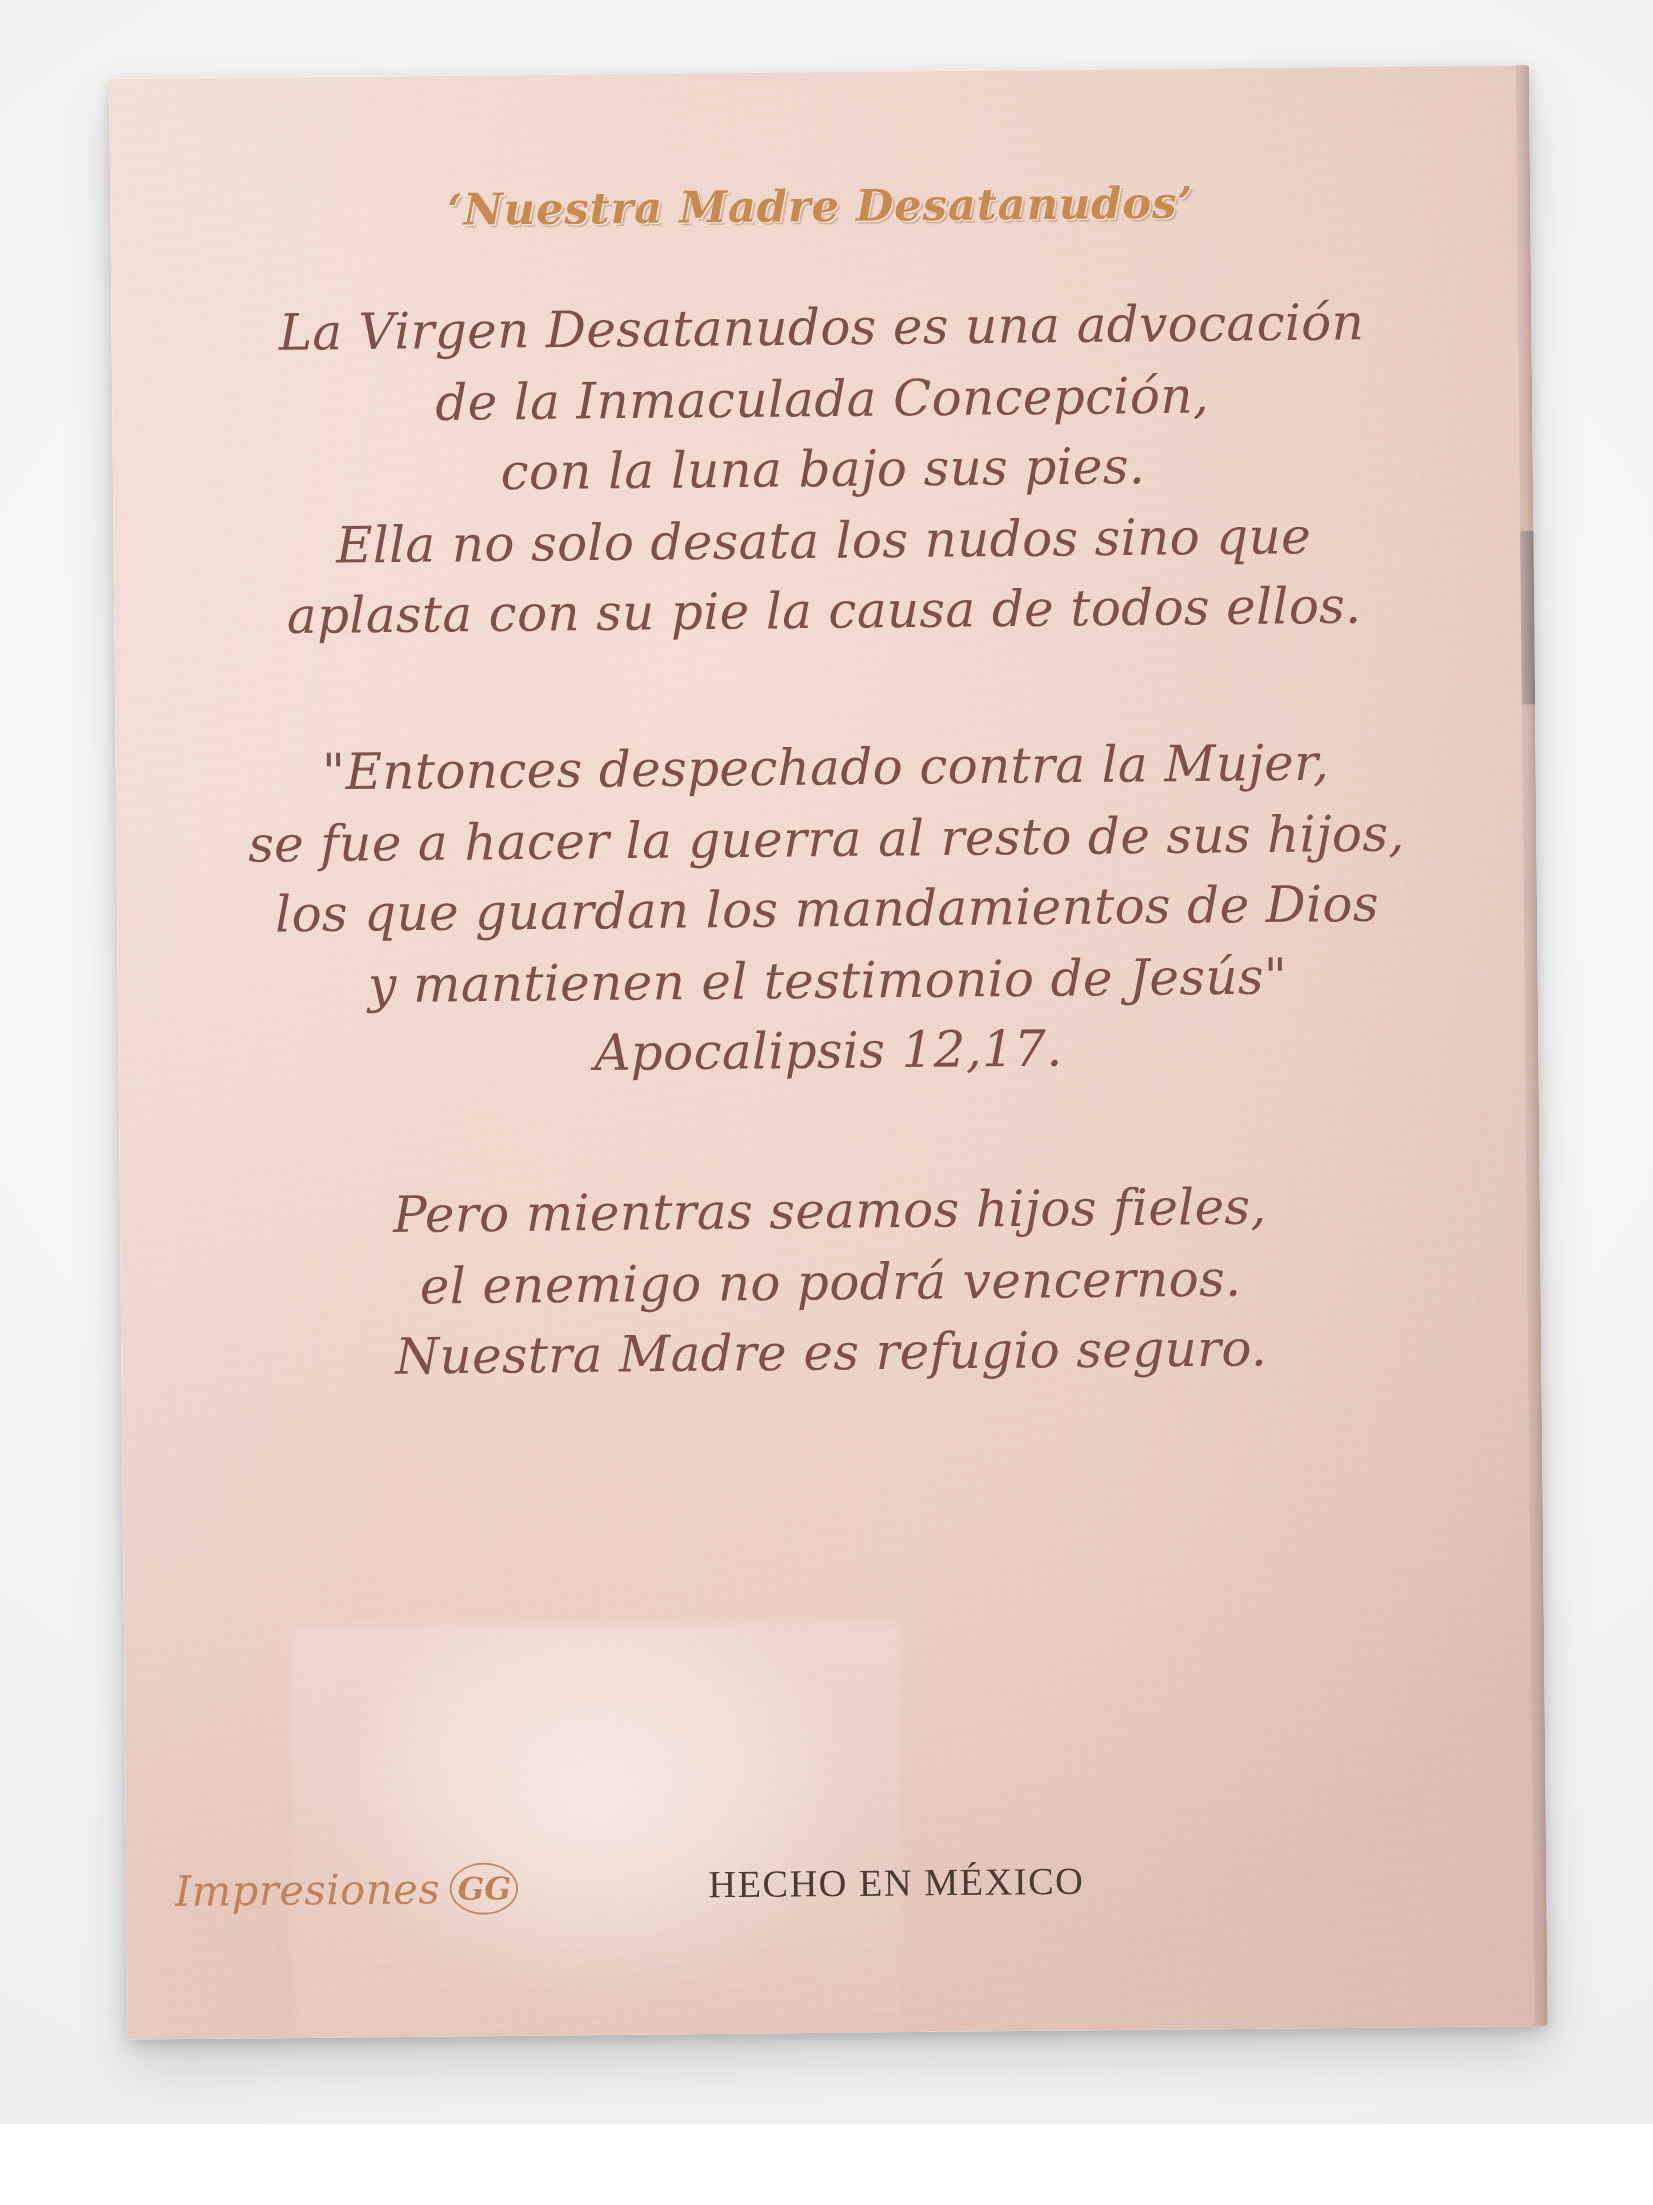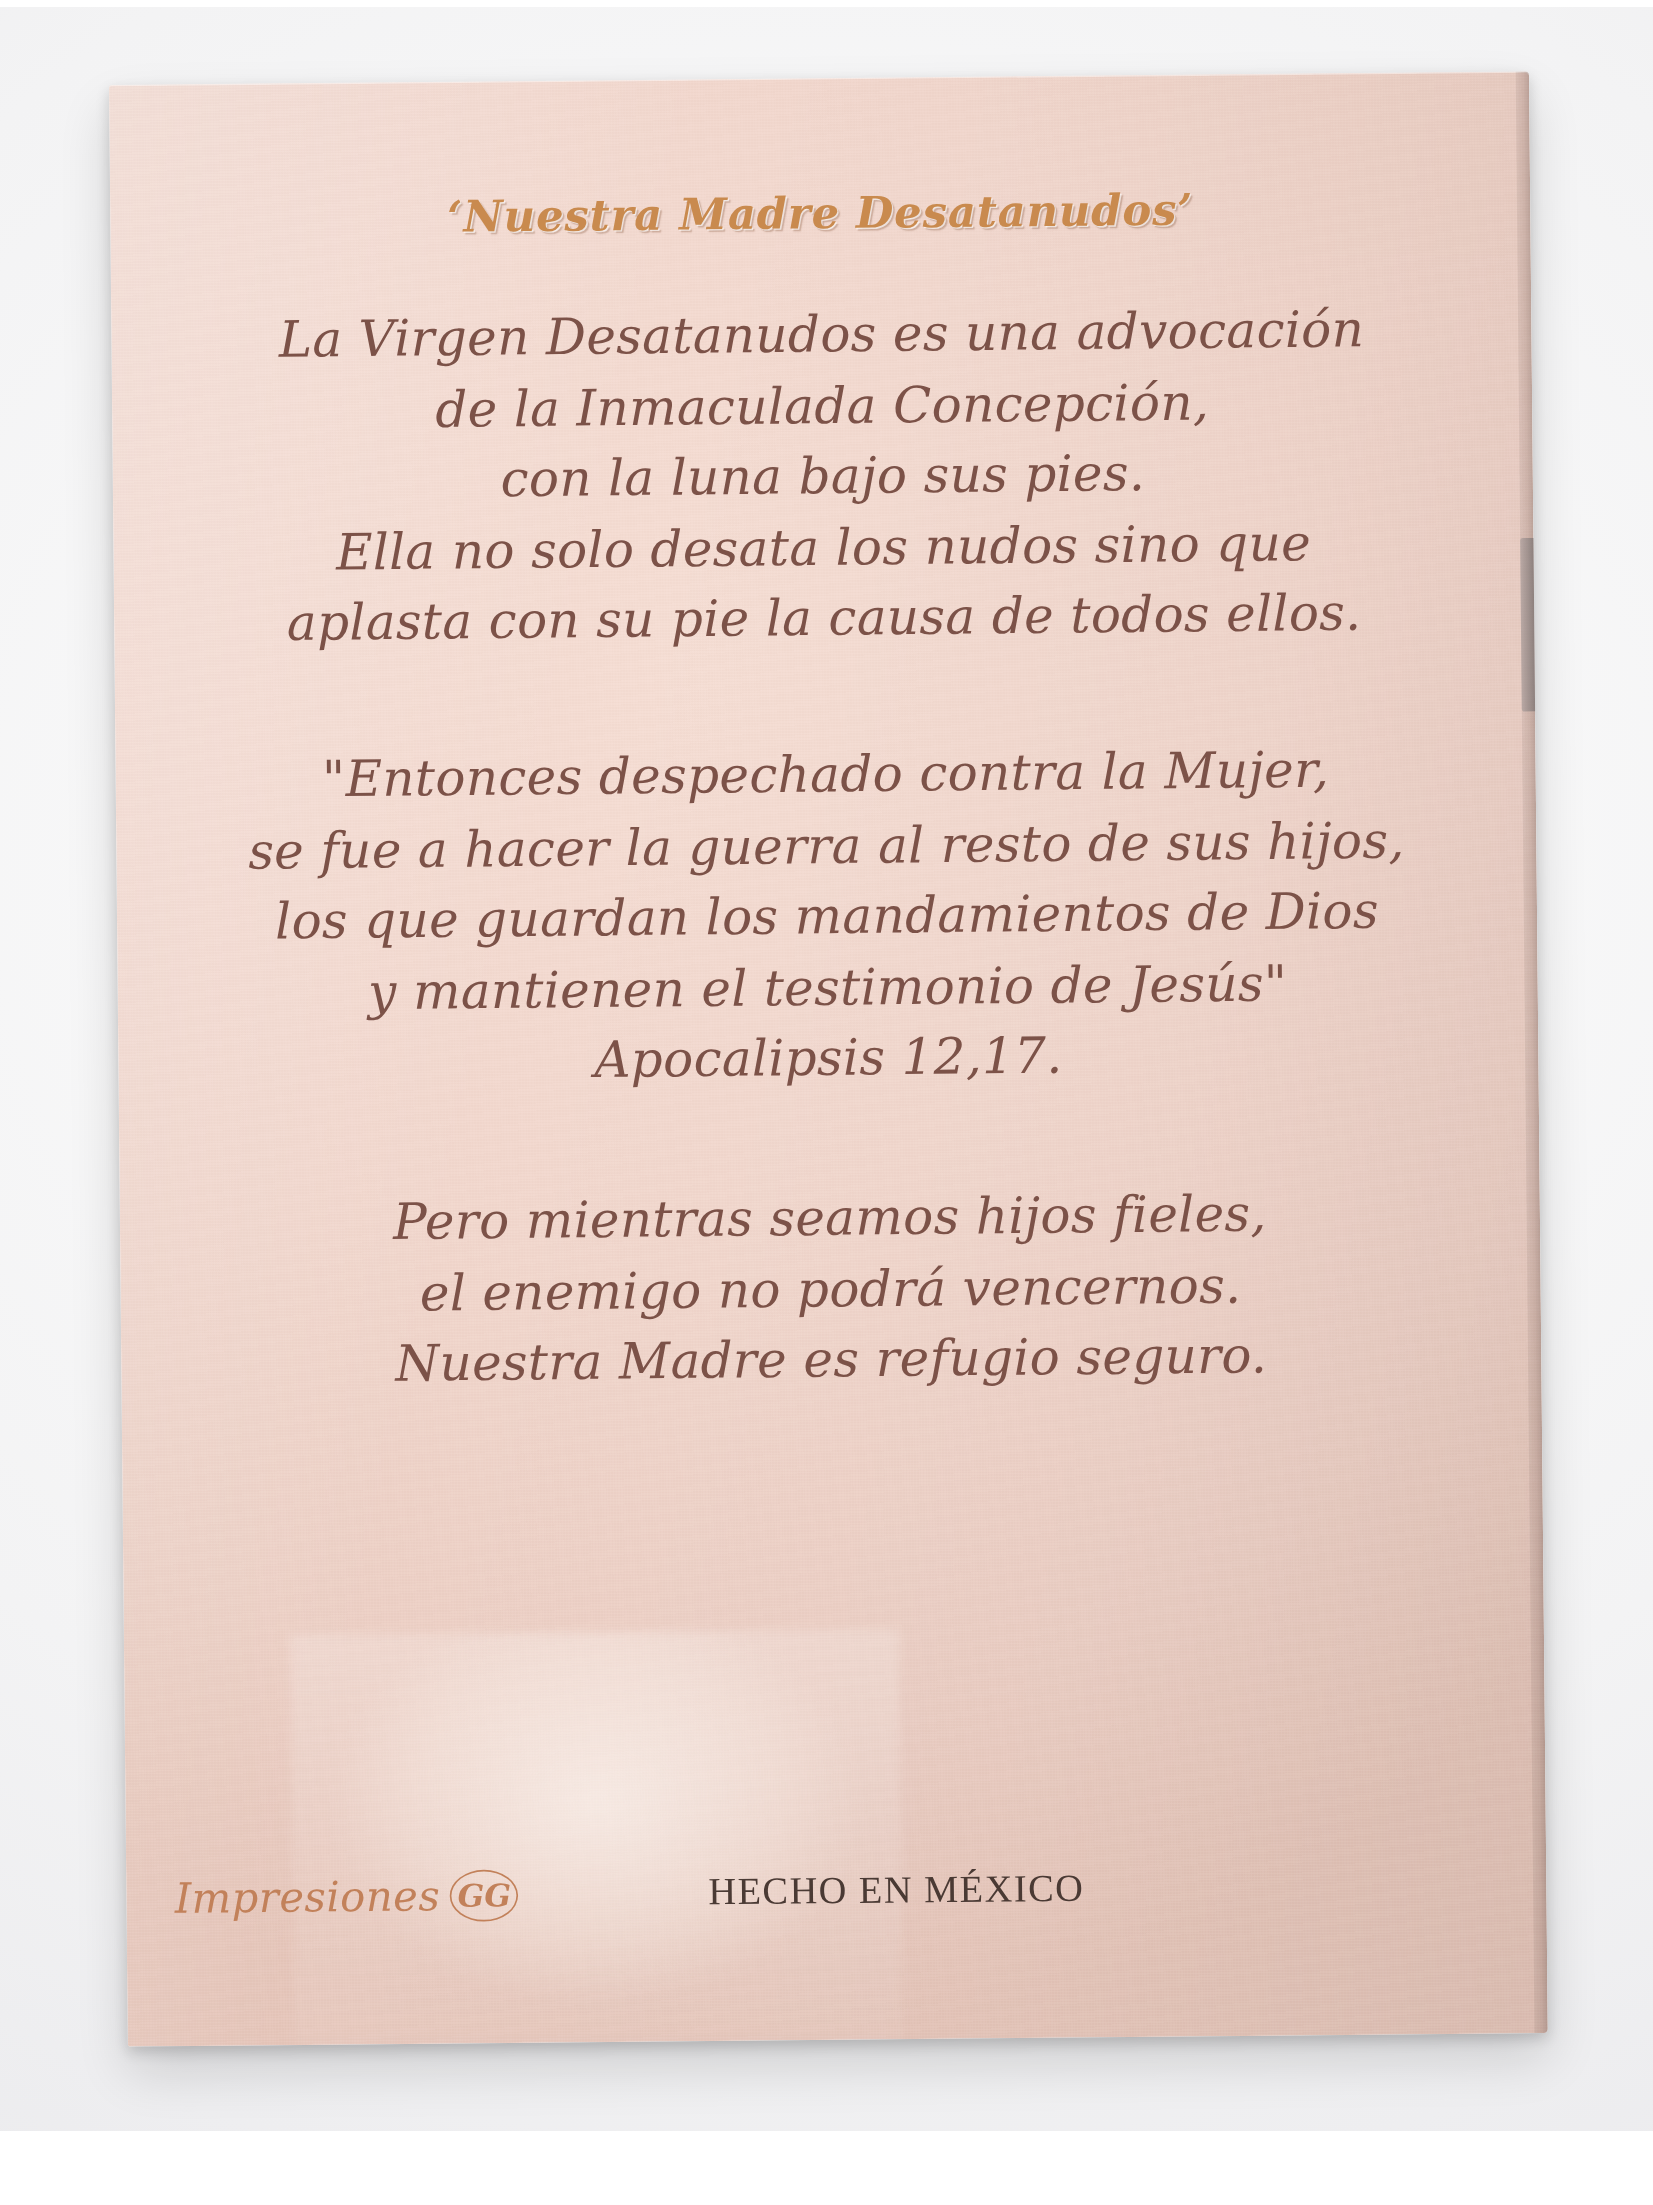--- a/index.html
+++ b/index.html
@@ -14,21 +14,20 @@
     font-family: "Liberation Serif", serif;
   }
 
   
   #photo {
     position: relative;
     width: 1654px;
     height: 2124px;
     background:
       radial-gradient(ellipse 120% 80% at 50% 40%, #fdfdfd 0%, #f3f3f4 60%, #e9e9ec 100%);
-    margin-top: 7px;
   }
   #photo::after {
     
     content: "";
     position: absolute;
     left: 102px; top: 102px;
     width: 1496px; height: 1972px;
     background: radial-gradient(ellipse 60% 55% at 50% 52%, rgba(0,0,0,0.09) 0%, rgba(0,0,0,0.04) 55%, rgba(0,0,0,0) 78%);
     filter: blur(22px);
     pointer-events: none;

